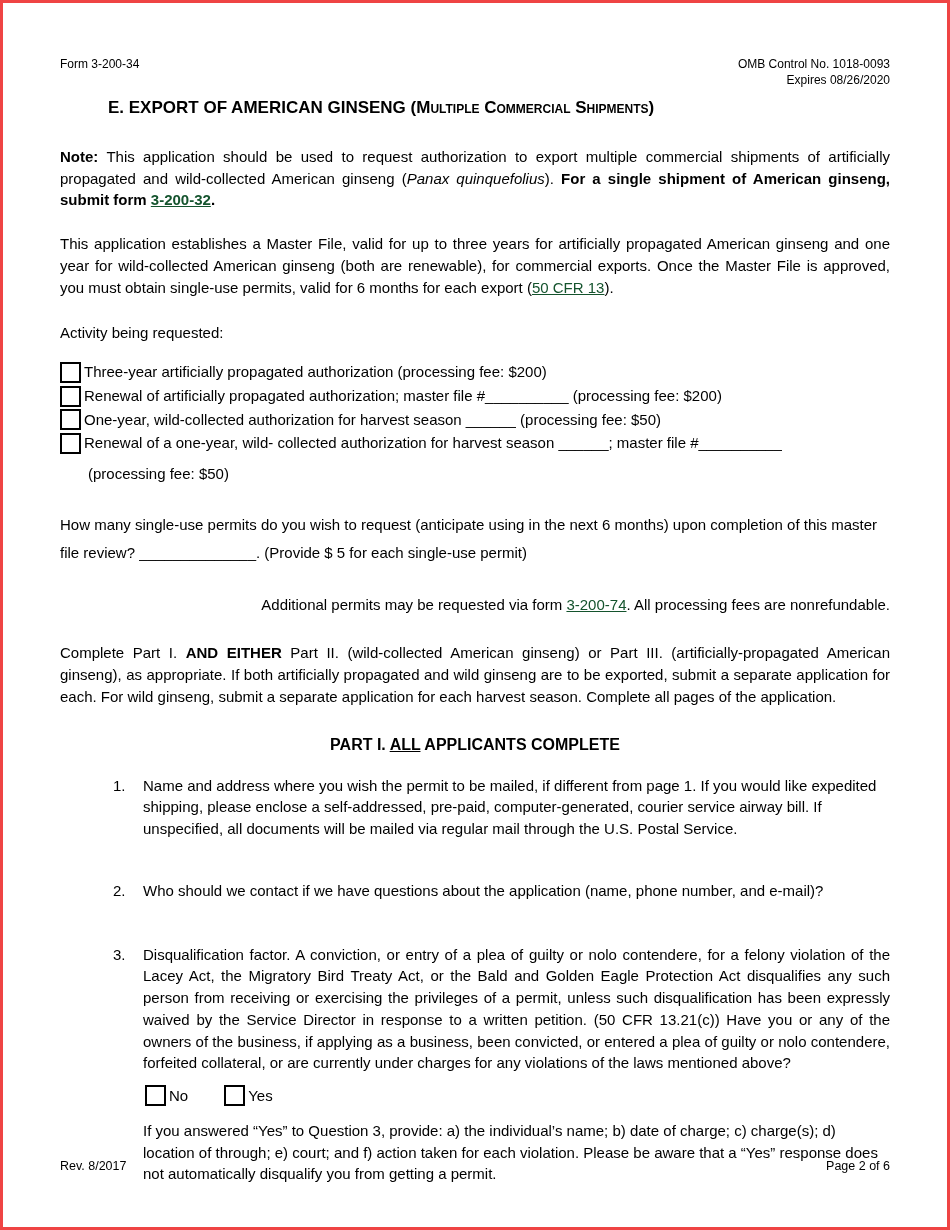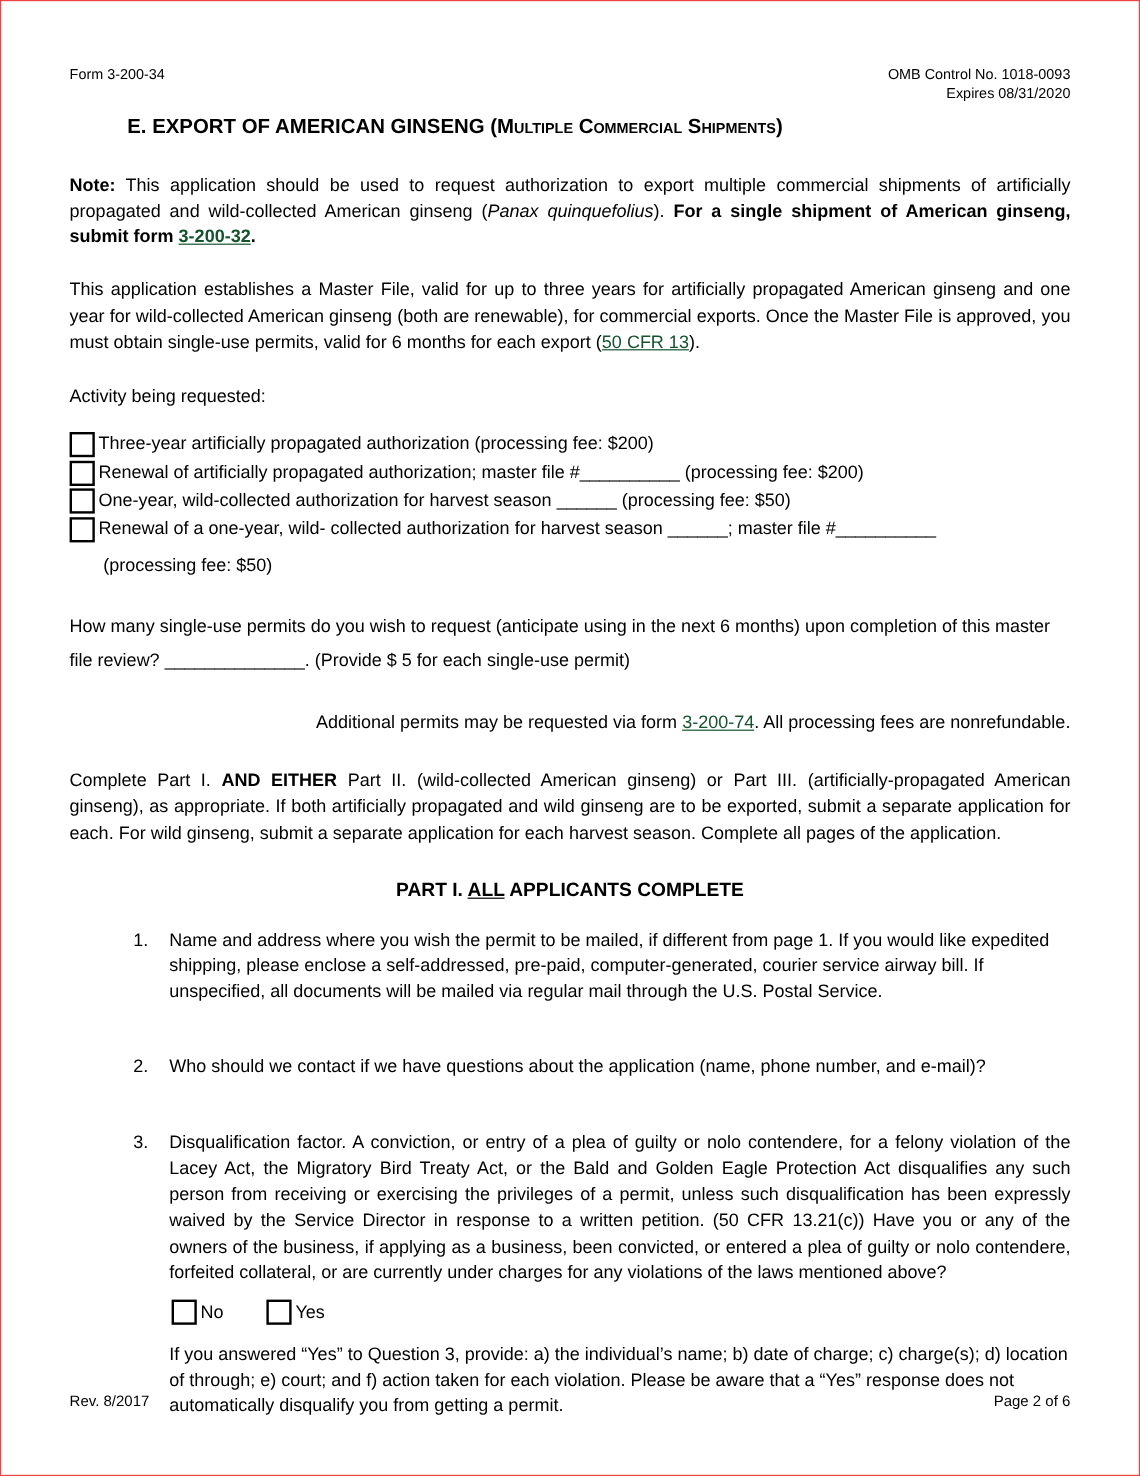--- a/index.html
+++ b/index.html
@@ -1,21 +1,21 @@
 <!DOCTYPE html>
 <html><head>
 <meta charset="utf-8">
 <style>
   * { box-sizing: border-box; }
   html, body { margin: 0; padding: 0; background: #fff; }
   .page {
     width: 950px;
     height: 1230px;
     background: #fff;
-    border: 1px solid #ef4444;
+    border: 3px solid #ef4444;
     position: relative;
     padding: 54px 57px 0 57px;
     font-family: "Liberation Sans", sans-serif;
     font-size: 15px;
     line-height: 1.45;
     color: #000;
     overflow: hidden;
   }
   p, h1, h2 { margin: 0; padding: 0; }
   .doc-header { display: flex; justify-content: space-between; font-size: 12px; line-height: 1.3; }
@@ -64,21 +64,21 @@
 </style>
 </head>
 <body>
 
 <div class="page">
 
   <div class="doc-header">
     <span>Form 3-200-34</span>
     <div class="omb">
       <div>OMB Control No. 1018-0093</div>
-      <div>Expires 08/31/2020</div>
+      <div>Expires 08/26/2020</div>
     </div>
   </div>
 
   <h1 class="title"><span>E. EXPORT OF AMERICAN GINSENG (</span><span class="smallcaps">Multiple Commercial Shipments</span><span>)</span></h1>
 
   <p class="note justify"><b>Note:</b><span> This application should be used to request authorization to export multiple commercial shipments of artificially propagated and wild-collected American ginseng (</span><i>Panax quinquefolius</i><span>).  </span><b><span>For a single shipment of American ginseng, submit form </span><a class="link">3-200-32</a><span>.</span></b></p>
 
   <p class="master justify"><span>This application establishes a Master File, valid for up to three years for artificially propagated American ginseng and one year for wild-collected American ginseng (both are renewable), for commercial exports.  Once the Master File is approved, you must obtain single-use permits, valid for 6 months for each export  (</span><a class="link">50 CFR 13</a><span>).</span></p>
 
   <p class="activity-label">Activity being requested:</p>

